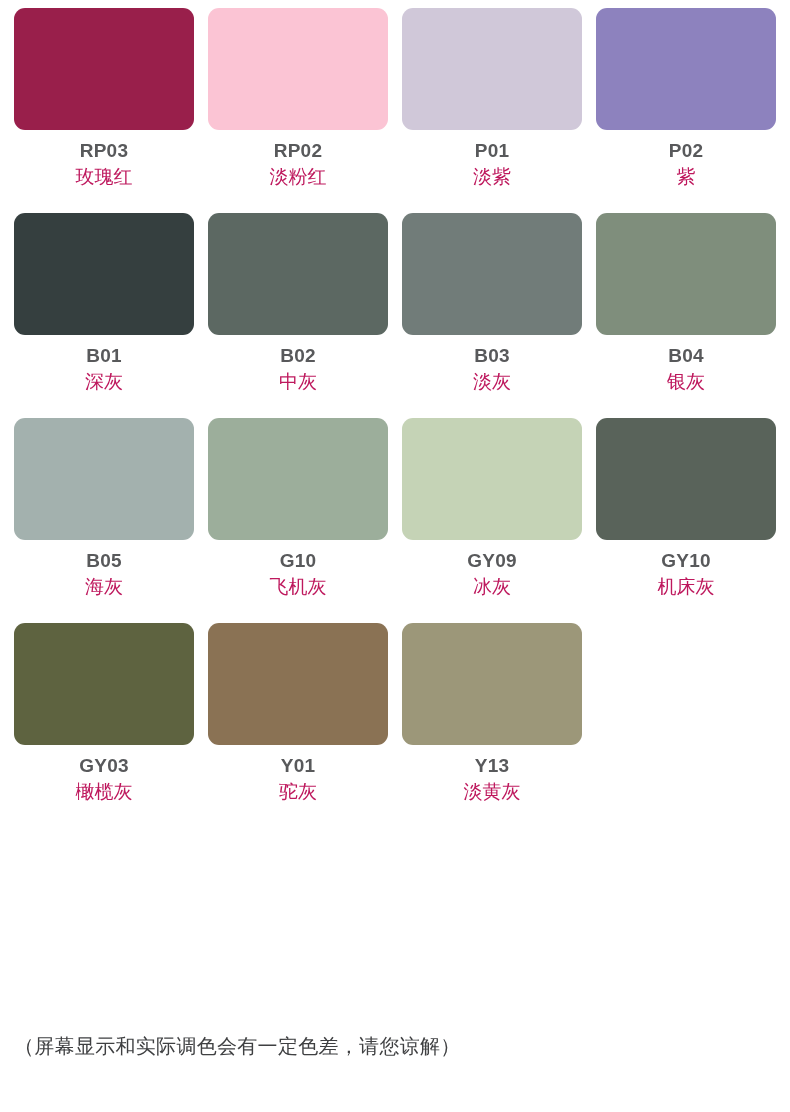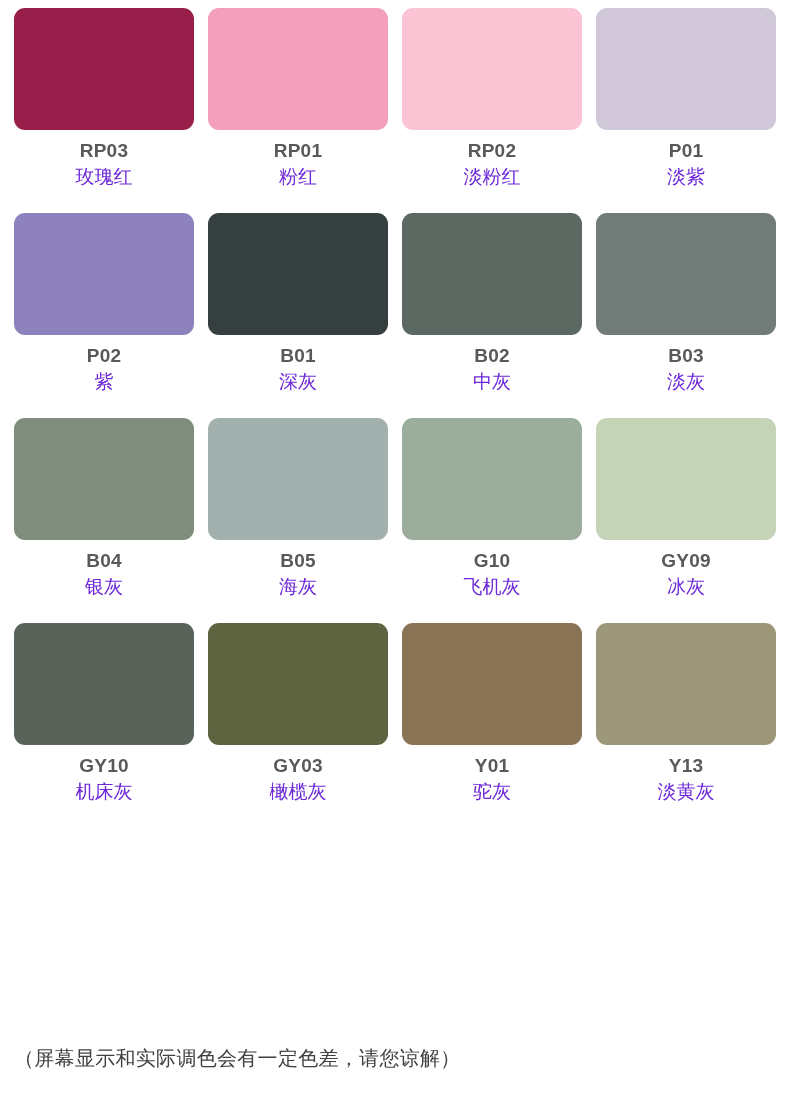--- a/index.html
+++ b/index.html
@@ -54,50 +54,45 @@
     color: #58595b;
     letter-spacing: 0.2px;
     line-height: 1.05;
     text-align: center;
   }
 
   .swatch-name {
     margin-top: 6px;
     font-size: 19px;
     font-weight: normal;
-    color: #6d28d9;
+    color: #be185d;
     line-height: 1.05;
     text-align: center;
   }
 
   .disclaimer {
     position: absolute;
     left: 14px;
-    bottom: 40px;
+    bottom: 52px;
     font-size: 20px;
     color: #3f4042;
     letter-spacing: 0.3px;
     white-space: nowrap;
   }
 </style>
 </head>
 <body>
 
 <div class="sheet">
 
   <div class="swatch-grid">
       <div class="swatch-cell">
         <div class="swatch-chip" style="background: rgb(153, 31, 75);"></div>
         <div class="swatch-code">RP03</div>
         <div class="swatch-name">玫瑰红</div>
-      </div>
-      <div class="swatch-cell">
-        <div class="swatch-chip" style="background: rgb(244, 159, 188);"></div>
-        <div class="swatch-code">RP01</div>
-        <div class="swatch-name">粉红</div>
       </div>
       <div class="swatch-cell">
         <div class="swatch-chip" style="background: rgb(251, 196, 212);"></div>
         <div class="swatch-code">RP02</div>
         <div class="swatch-name">淡粉红</div>
       </div>
       <div class="swatch-cell">
         <div class="swatch-chip" style="background: rgb(208, 200, 217);"></div>
         <div class="swatch-code">P01</div>
         <div class="swatch-name">淡紫</div>

